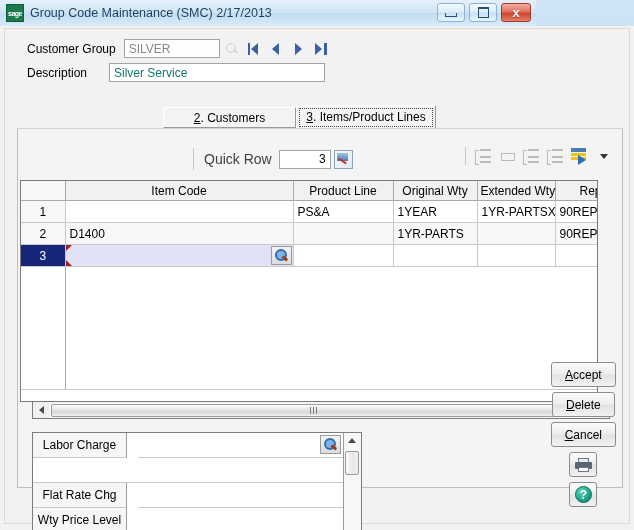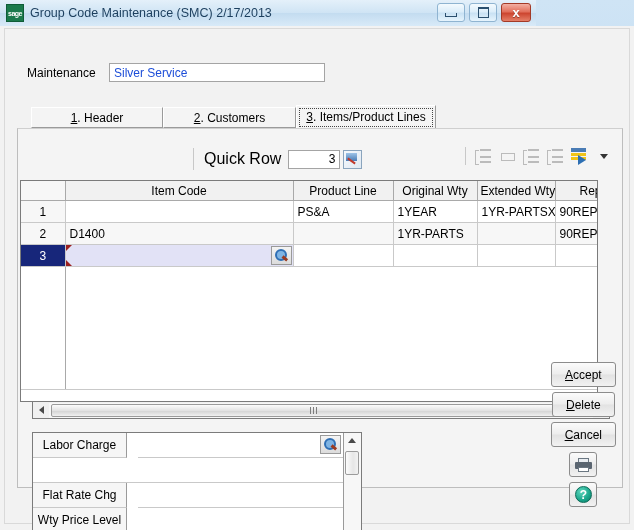--- a/index.html
+++ b/index.html
@@ -80,21 +80,21 @@
 
   
   .field-row { position: absolute; display: flex; align-items: center; }
   .flabel { color: #000; font-size: 12px; }
   .ftext {
     box-sizing: border-box;
     border: 1px solid #a4a4a4;
     background: #ffffff;
     height: 19px; line-height: 17px;
     padding: 0 4px;
-    font-size: 12px; color: #1d4ed8;
+    font-size: 12px; color: #0f766e;
     font-family: "Liberation Sans", sans-serif;
   }
   .ftext.disabled { color: #8a8a8a; background: #fdfdfd; }
 
   .lookup-ghost {
     width: 16px; height: 16px; margin-left: 4px;
     opacity: .35;
     position: relative;
   }
   .lookup-ghost::before {
@@ -147,21 +147,21 @@
     width: 606px; height: 360px;
     background: #f4f4f4;
     border: 1px solid #bdbdbd;
     border-top: 1px solid #cfcfcf;
     box-sizing: border-box;
   }
 
   
   .quickrow { position: absolute; left: 175px; top: 19px; display: flex; align-items: center; }
   .qr-sep { width: 1px; height: 22px; background: #c8c8c8; margin-right: 10px; }
-  .qr-label { font-size: 16px; color: #000000; margin-right: 7px; }
+  .qr-label { font-size: 14px; color: #404040; margin-right: 7px; }
   .qr-input {
     width: 52px; height: 19px; line-height: 17px;
     border: 1px solid #a4a4a4; background: #fff;
     text-align: right; padding: 0 4px; box-sizing: border-box;
     font-size: 12px; font-family: "Liberation Sans", sans-serif;
   }
   .qr-icon {
     width: 17px; height: 17px; margin-left: 3px; position: relative;
     background: linear-gradient(135deg, #f6f9fc 0%, #dfe9f3 100%);
     border: 1px solid #8aa4bd;
@@ -393,30 +393,48 @@
         </div>
       <div class="wbtn close">
           <span class="glyph-x">x</span>
         </div>
     </div>
   </div>
 
   <div class="client">
     <div class="client-inner">
 
+      <div class="field-row" style="left:22px; top:10px;">
+        <span class="flabel">Customer Group</span>
+        <input class="ftext disabled" style="width: 96px; margin-left: 8px;" readonly="" value="SILVER">
+        <span class="lookup-ghost"></span>
+        <span class="navbtns">
+          <span class="navbtn">
+            <span class="bar-l"></span>
+            <span class="tri tri-l" style="left:3px;"></span>
+          </span>
+          <span class="navbtn">
+            <span class="tri tri-l" style="left:2px;"></span>
+          </span>
+          <span class="navbtn">
+            <span class="tri tri-r" style="left:3px;"></span>
+          </span>
+          <span class="navbtn">
+            <span class="tri tri-r" style="left:1px;"></span>
+            <span class="bar-r"></span>
+          </span>
+        </span>
+      </div>
 
       <div class="field-row" style="left:22px; top:34px;">
-        <span class="flabel" style="width:74px;">Maintenance</span>
+        <span class="flabel" style="width:74px;">Description</span>
         <input class="ftext" style="width: 216px; margin-left: 8px;" value="Silver Service">
       </div>
 
       <div class="tabstrip">
-        <div class="tab" style="left:0; width:132px;">
-          <span><u>1</u><span>. Header</span></span>
-        </div>
         <div class="tab" style="left:132px; width:133px;">
           <span><u>2</u><span>. Customers</span></span>
         </div>
         <div class="tab active" style="left:265px; width:140px;">
           <span class="tab-inner">
               <u>3</u>
               <span>. Items/Product Lines</span>
             </span>
         </div>
       </div>

